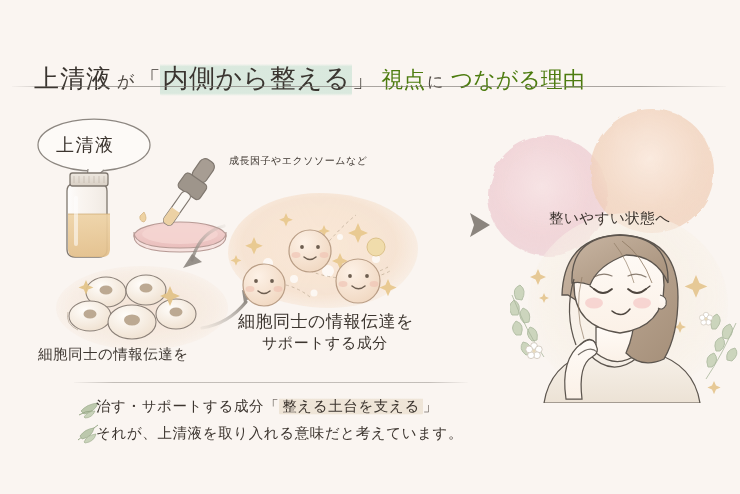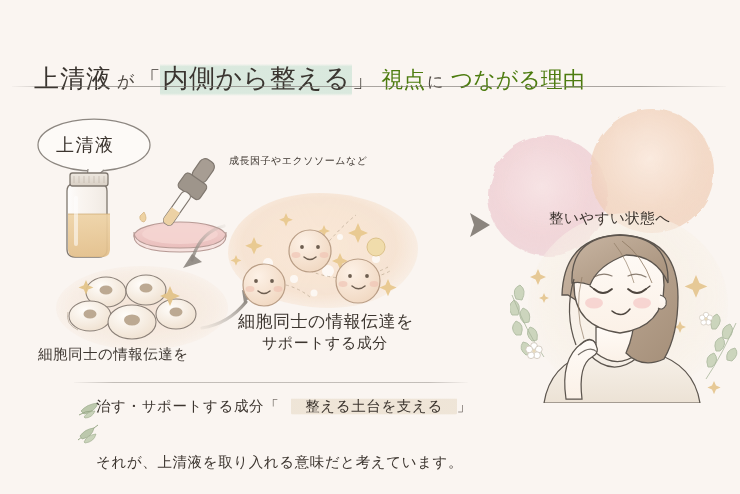--- a/index.html
+++ b/index.html
@@ -41,21 +41,21 @@
     line-height:1.42;white-space:nowrap;
   }
 
   
   .blob{position:absolute;border-radius:50%;filter:blur(.4px);}
 
   
   .stmt{position:absolute;left:96px;font-size:14.5px;color:#3c352f;letter-spacing:.6px;white-space:nowrap;}
   .stmt-hl{
     background:linear-gradient(180deg,rgba(240,231,218,0) 6%,rgba(238,228,214,.95) 14%,rgba(238,228,214,.95) 92%,rgba(238,228,214,0) 100%);
-    padding:1px 14px;border-radius:2px;margin-left:12px;
+    padding:1px 3px;border-radius:2px;
   }
   .leafbul{position:absolute;width:26px;height:22px;}
 </style>
 </head>
 <body>
 
 <div id="stage">
 
   <div class="title-wrap">
     <div class="title-line">
@@ -405,15 +405,15 @@
   </svg>
   <svg class="leafbul" style="left:76px;top:414px;" viewBox="0 0 26 22">
     <path d="M2 18 q9 -7 20 -15" fill="none" stroke="#9aa989" stroke-width="1"></path>
     <path d="M4 14 q5 -7 14 -8 q-2 9 -12 11 z" fill="#bcc8ac" stroke="#9aa989" stroke-width=".7"></path>
     <path d="M8 20 q3 -7 12 -8 q-2 8 -11 9 z" fill="#c9d3ba" stroke="#9aa989" stroke-width=".6"></path>
   </svg>
 
   <div class="stmt" style="top:389px;">
     <span>治す・サポートする成分</span><span>「</span><span class="stmt-hl">整える土台を支える</span><span>」</span>
   </div>
-  <div class="stmt" style="top:416px;margin-top:29px;">それが、上清液を取り入れる意味だと考えています。</div>
+  <div class="stmt" style="top:416px;">それが、上清液を取り入れる意味だと考えています。</div>
 
 </div>
 
 </body></html>

